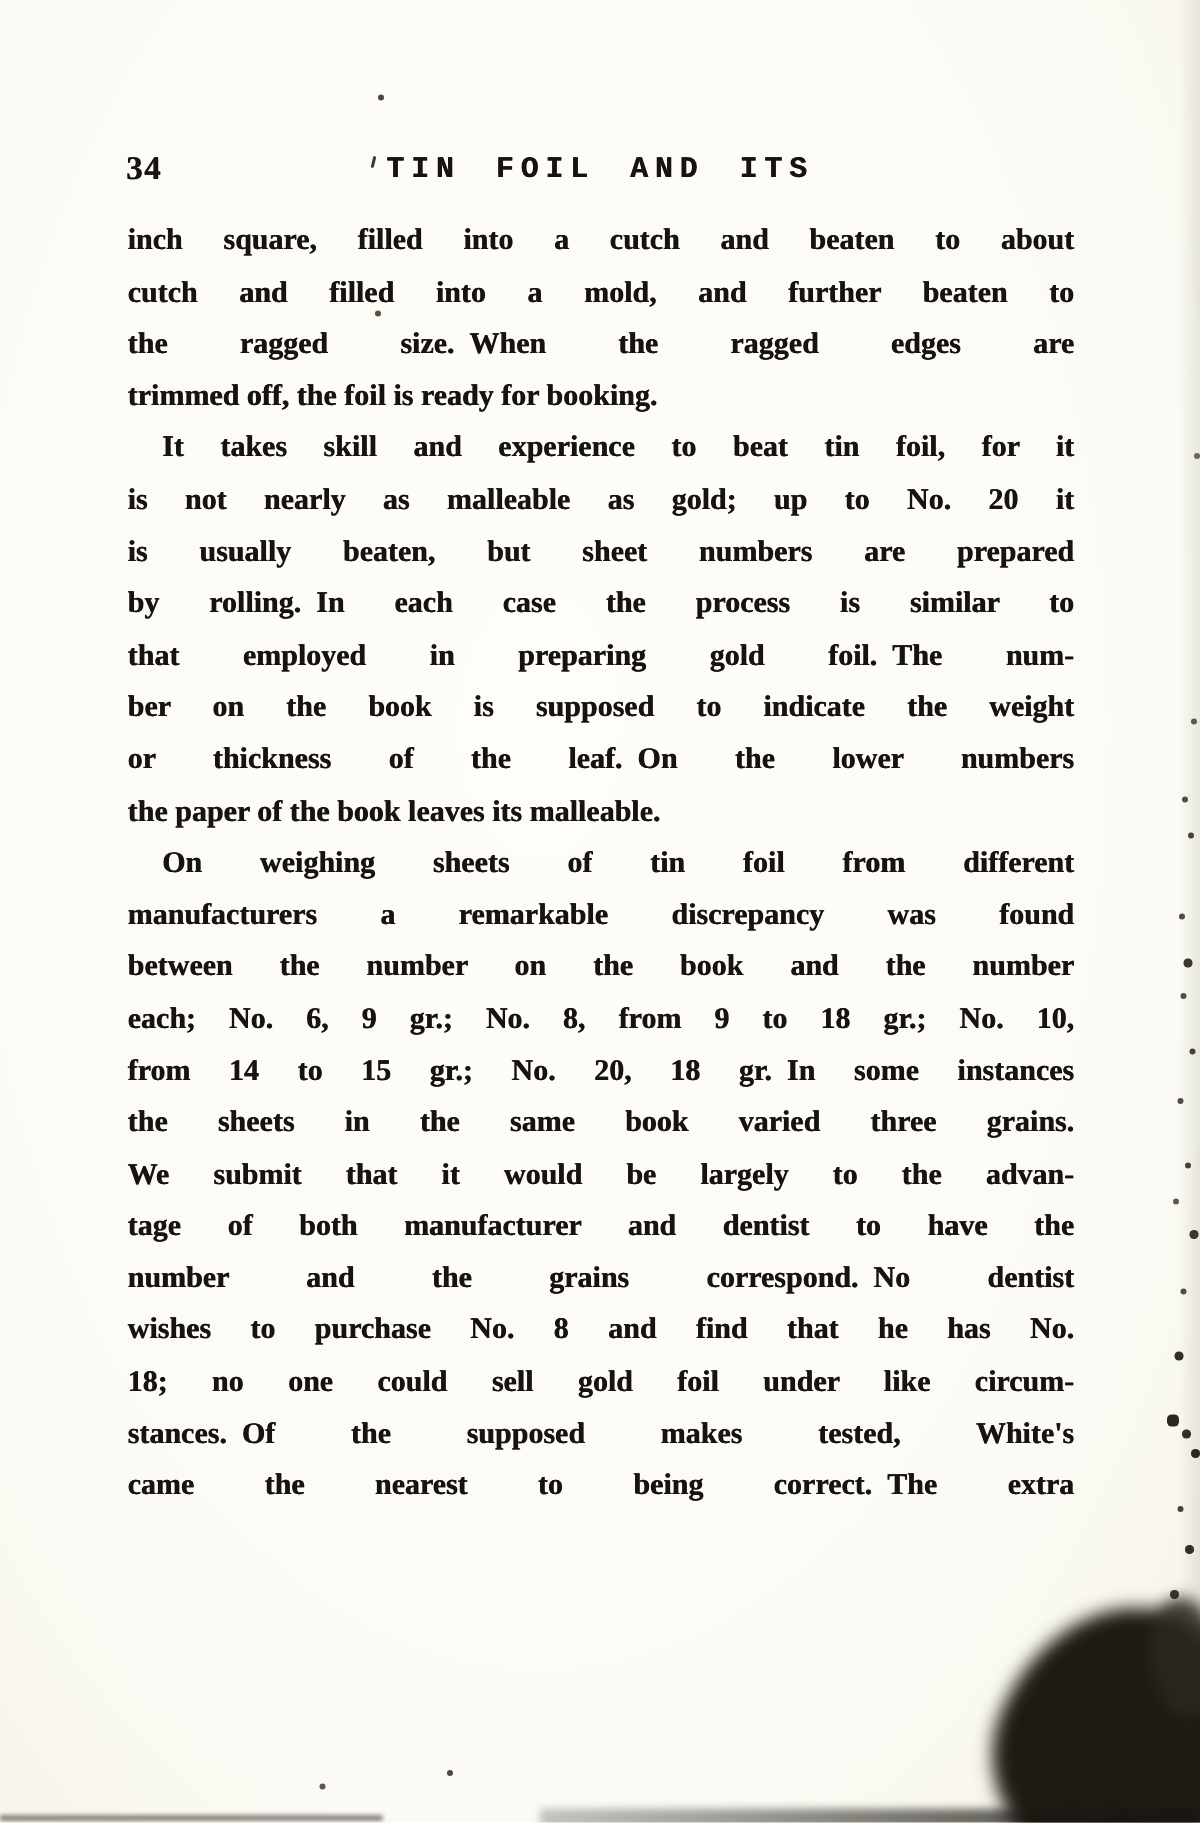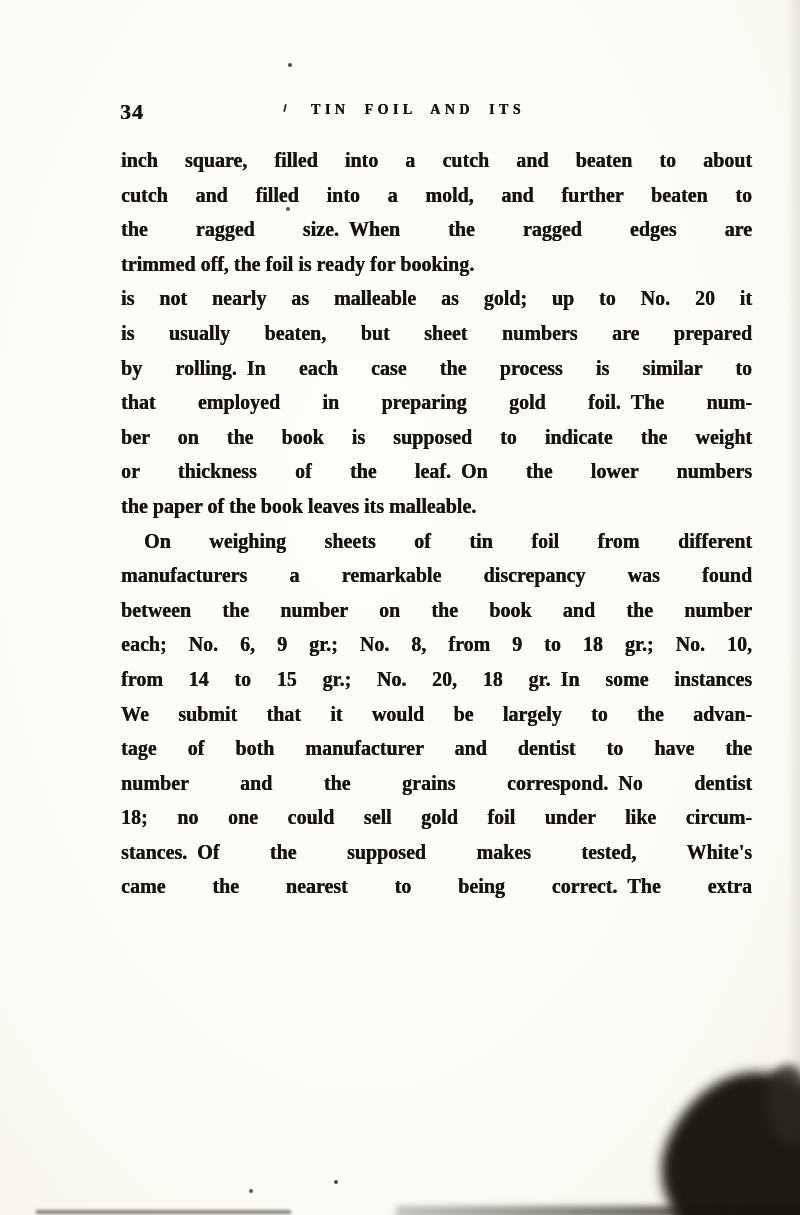--- a/index.html
+++ b/index.html
@@ -4,33 +4,34 @@
 <style>
   html, body { margin: 0; padding: 0; }
   body {
     width: 800px; height: 1215px;
     position: relative;
     overflow: hidden;
     background: radial-gradient(ellipse at 45% 40%, #fefdf9 0%, #fbfaf4 70%, #f5f3ea 100%);
     font-family: "Liberation Serif", "DejaVu Serif", serif;
     color: #17140f;
   }
-  .page { position: absolute; inset: 0; margin-left: 36px; }
+  .page { position: absolute; inset: 0; }
 
   .page-number {
     position: absolute; left: 84px; top: 99px;
     font-size: 22px; font-weight: 600; letter-spacing: 1px;
     text-shadow: 0.3px 0 0 currentColor;
   }
   .head-title {
     position: absolute; top: 102px; left: 0; width: 100%;
     text-align: center;
-    font-size: 14px; font-weight: 700;
+    font-size: 20px; font-weight: 700;
     letter-spacing: 4.5px; word-spacing: 7px;
     text-shadow: 0.3px 0 0 currentColor;
+    font-family: Liberation Mono, monospace;
   }
 
   .text-block {
     position: absolute; top: 143px; left: 85px; width: 631px;
     font-size: 20px; line-height: 34.6px;
     text-shadow: 0.35px 0 0 currentColor;
     font-weight: bold;
   }
   .line {
     text-align: justify;
@@ -116,37 +117,40 @@
   <div class="head-title">TIN FOIL AND ITS</div>
 
   <div class="text-block">
       <div class="paragraph">
         <div class="line">inch square, filled into a cutch and beaten to about</div>
         <div class="line">cutch and filled into a mold, and further beaten to</div>
         <div class="line">the ragged size. When the ragged edges are</div>
         <div class="line unjust">trimmed off, the foil is ready for booking.</div>
       </div>
       <div class="paragraph">
+        <div class="line indent">It takes skill and experience to beat tin foil, for it</div>
         <div class="line">is not nearly as malleable as gold; up to No. 20 it</div>
         <div class="line">is usually beaten, but sheet numbers are prepared</div>
         <div class="line">by rolling. In each case the process is similar to</div>
         <div class="line">that employed in preparing gold foil. The num-</div>
         <div class="line">ber on the book is supposed to indicate the weight</div>
         <div class="line">or thickness of the leaf. On the lower numbers</div>
         <div class="line unjust">the paper of the book leaves its malleable.</div>
       </div>
       <div class="paragraph">
         <div class="line indent">On weighing sheets of tin foil from different</div>
         <div class="line">manufacturers a remarkable discrepancy was found</div>
         <div class="line">between the number on the book and the number</div>
         <div class="line">each; No. 6, 9 gr.; No. 8, from 9 to 18 gr.; No. 10,</div>
         <div class="line">from 14 to 15 gr.; No. 20, 18 gr. In some instances</div>
+        <div class="line">the sheets in the same book varied three grains.</div>
         <div class="line">We submit that it would be largely to the advan-</div>
         <div class="line">tage of both manufacturer and dentist to have the</div>
         <div class="line">number and the grains correspond. No dentist</div>
+        <div class="line">wishes to purchase No. 8 and find that he has No.</div>
         <div class="line">18; no one could sell gold foil under like circum-</div>
         <div class="line">stances. Of the supposed makes tested, White's</div>
         <div class="line">came the nearest to being correct. The extra</div>
       </div>
     </div>
 
   <div class="edge-shade"></div>
   <div class="speckles"></div>
   <div class="tick-mark"></div>
   <div class="corner-blob"></div>

